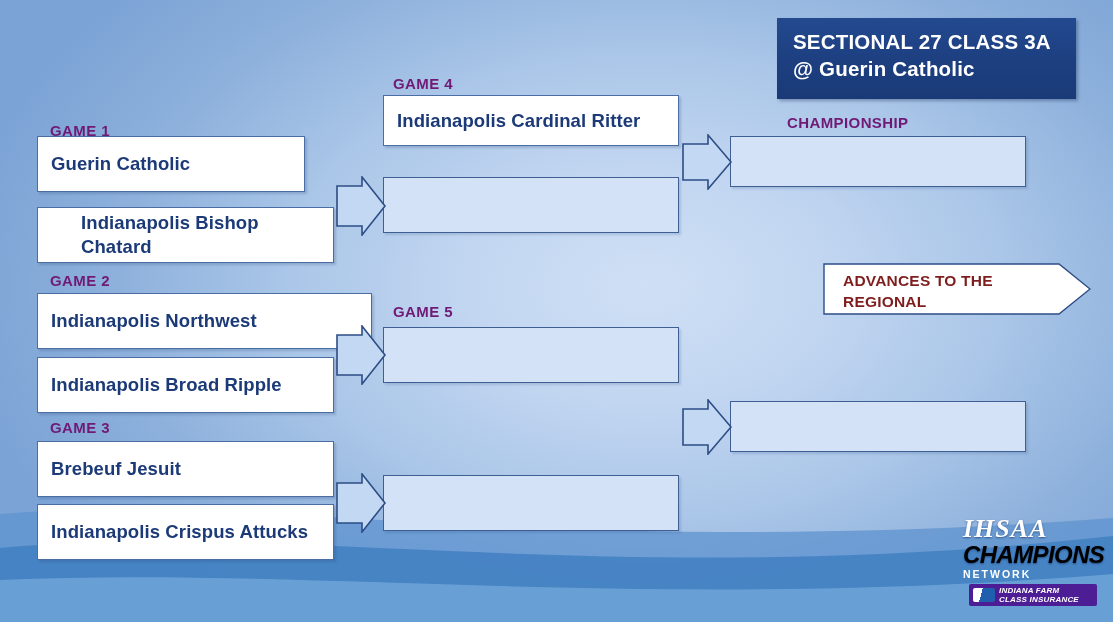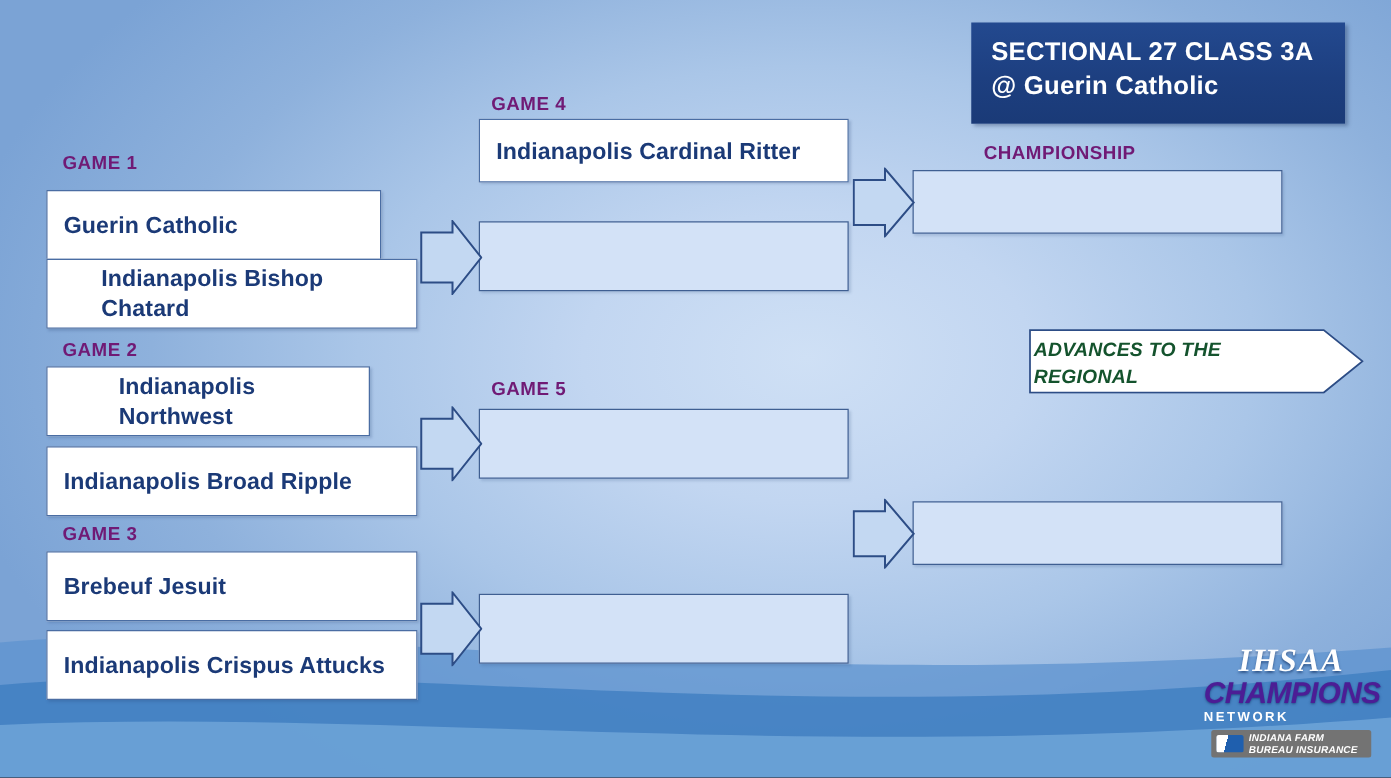--- a/index.html
+++ b/index.html
@@ -101,60 +101,59 @@
     top: 263px;
     width: 268px;
     height: 52px;
   }
   .advances svg {
     position: absolute;
     inset: 0;
   }
   .advances-text {
     position: absolute;
-    left: 4px;
+    left: 20px;
     top: 7px;
     width: 215px;
-    color: #14532d;
+    color: #7f1d1d;
     font-size: 15.5px;
     font-weight: bold;
     line-height: 21px;
     letter-spacing: 0.2px;
-    font-style: italic;
   }
   
   .logo {
     position: absolute;
     left: 963px;
     top: 515px;
     width: 140px;
     height: 95px;
   }
   .logo-ihsaa {
     position: absolute;
     top: 0px;
     left: 0;
     width: 140px;
-    text-align: center;
+    text-align: left;
     color: #ffffff;
     font-family: "Liberation Serif", serif;
     font-style: italic;
     font-weight: bold;
     font-size: 26px;
     letter-spacing: 1px;
     line-height: 27px;
     text-shadow: 0 1px 2px rgba(10,40,90,0.6);
   }
   .logo-champions {
     position: absolute;
     top: 27px;
     left: 0;
     width: 140px;
     text-align: center;
-    color: #4c1d95;
+    color: #000000;
     font-size: 24px;
     font-weight: bold;
     font-style: italic;
     letter-spacing: -0.6px;
     line-height: 26px;
     text-shadow: 0 1px 2px rgba(10,40,90,0.6);
   }
   .logo-network {
     position: absolute;
     top: 53px;
@@ -166,21 +165,21 @@
     font-weight: bold;
     letter-spacing: 2px;
     line-height: 12px;
   }
   .logo-sponsor {
     position: absolute;
     top: 69px;
     left: 6px;
     width: 128px;
     height: 22px;
-    background: #737373;
+    background: #4c1d95;
     border-radius: 2px;
     display: flex;
     align-items: center;
     padding-left: 4px;
     box-sizing: border-box;
   }
   .sponsor-mark {
     width: 22px;
     height: 14px;
     background:
@@ -216,29 +215,29 @@
     <div class="title-line">@ Guerin Catholic</div>
   </div>
 
   <div class="game-label" style="left:50px; top:122px;">GAME 1</div>
   <div class="game-label" style="left:50px; top:272px;">GAME 2</div>
   <div class="game-label" style="left:50px; top:419px;">GAME 3</div>
   <div class="game-label" style="left:393px; top:75px;">GAME 4</div>
   <div class="game-label" style="left:393px; top:303px;">GAME 5</div>
   <div class="game-label" style="left:787px; top:114px;text-align:right;">CHAMPIONSHIP</div>
 
-  <div class="team-box" style="left:37px; top:152px; width:268px; height:56px;">
+  <div class="team-box" style="left:37px; top:136px; width:268px; height:56px;">
     <span>Guerin Catholic</span>
   </div>
 
   <div class="team-box" style="left:37px; top:207px; width:297px; height:56px;padding-left:30px;">
     <span>Indianapolis Bishop Chatard</span>
   </div>
 
-  <div class="team-box" style="left:37px; top:293px; width:259px; height:56px;padding-left:44px;">
+  <div class="team-box" style="left:37px; top:293px; width:335px; height:56px;">
     <span>Indianapolis Northwest</span>
   </div>
 
   <div class="team-box" style="left:37px; top:441px; width:297px; height:56px;">
     <span>Brebeuf Jesuit</span>
   </div>
 
   <div class="team-box" style="left:37px; top:357px; width:297px; height:56px;">
     <span>Indianapolis Broad Ripple</span>
   </div>
@@ -302,18 +301,18 @@
   </div>
 
   <div class="logo">
     <div class="logo-ihsaa">IHSAA</div>
     <div class="logo-champions">CHAMPIONS</div>
     <div class="logo-network">NETWORK</div>
     <div class="logo-sponsor">
       <div class="sponsor-mark"></div>
       <div class="sponsor-text">
         <div>INDIANA FARM</div>
-        <div>BUREAU INSURANCE</div>
+        <div>CLASS INSURANCE</div>
       </div>
     </div>
   </div>
 
 </div>
 
 </body></html>

